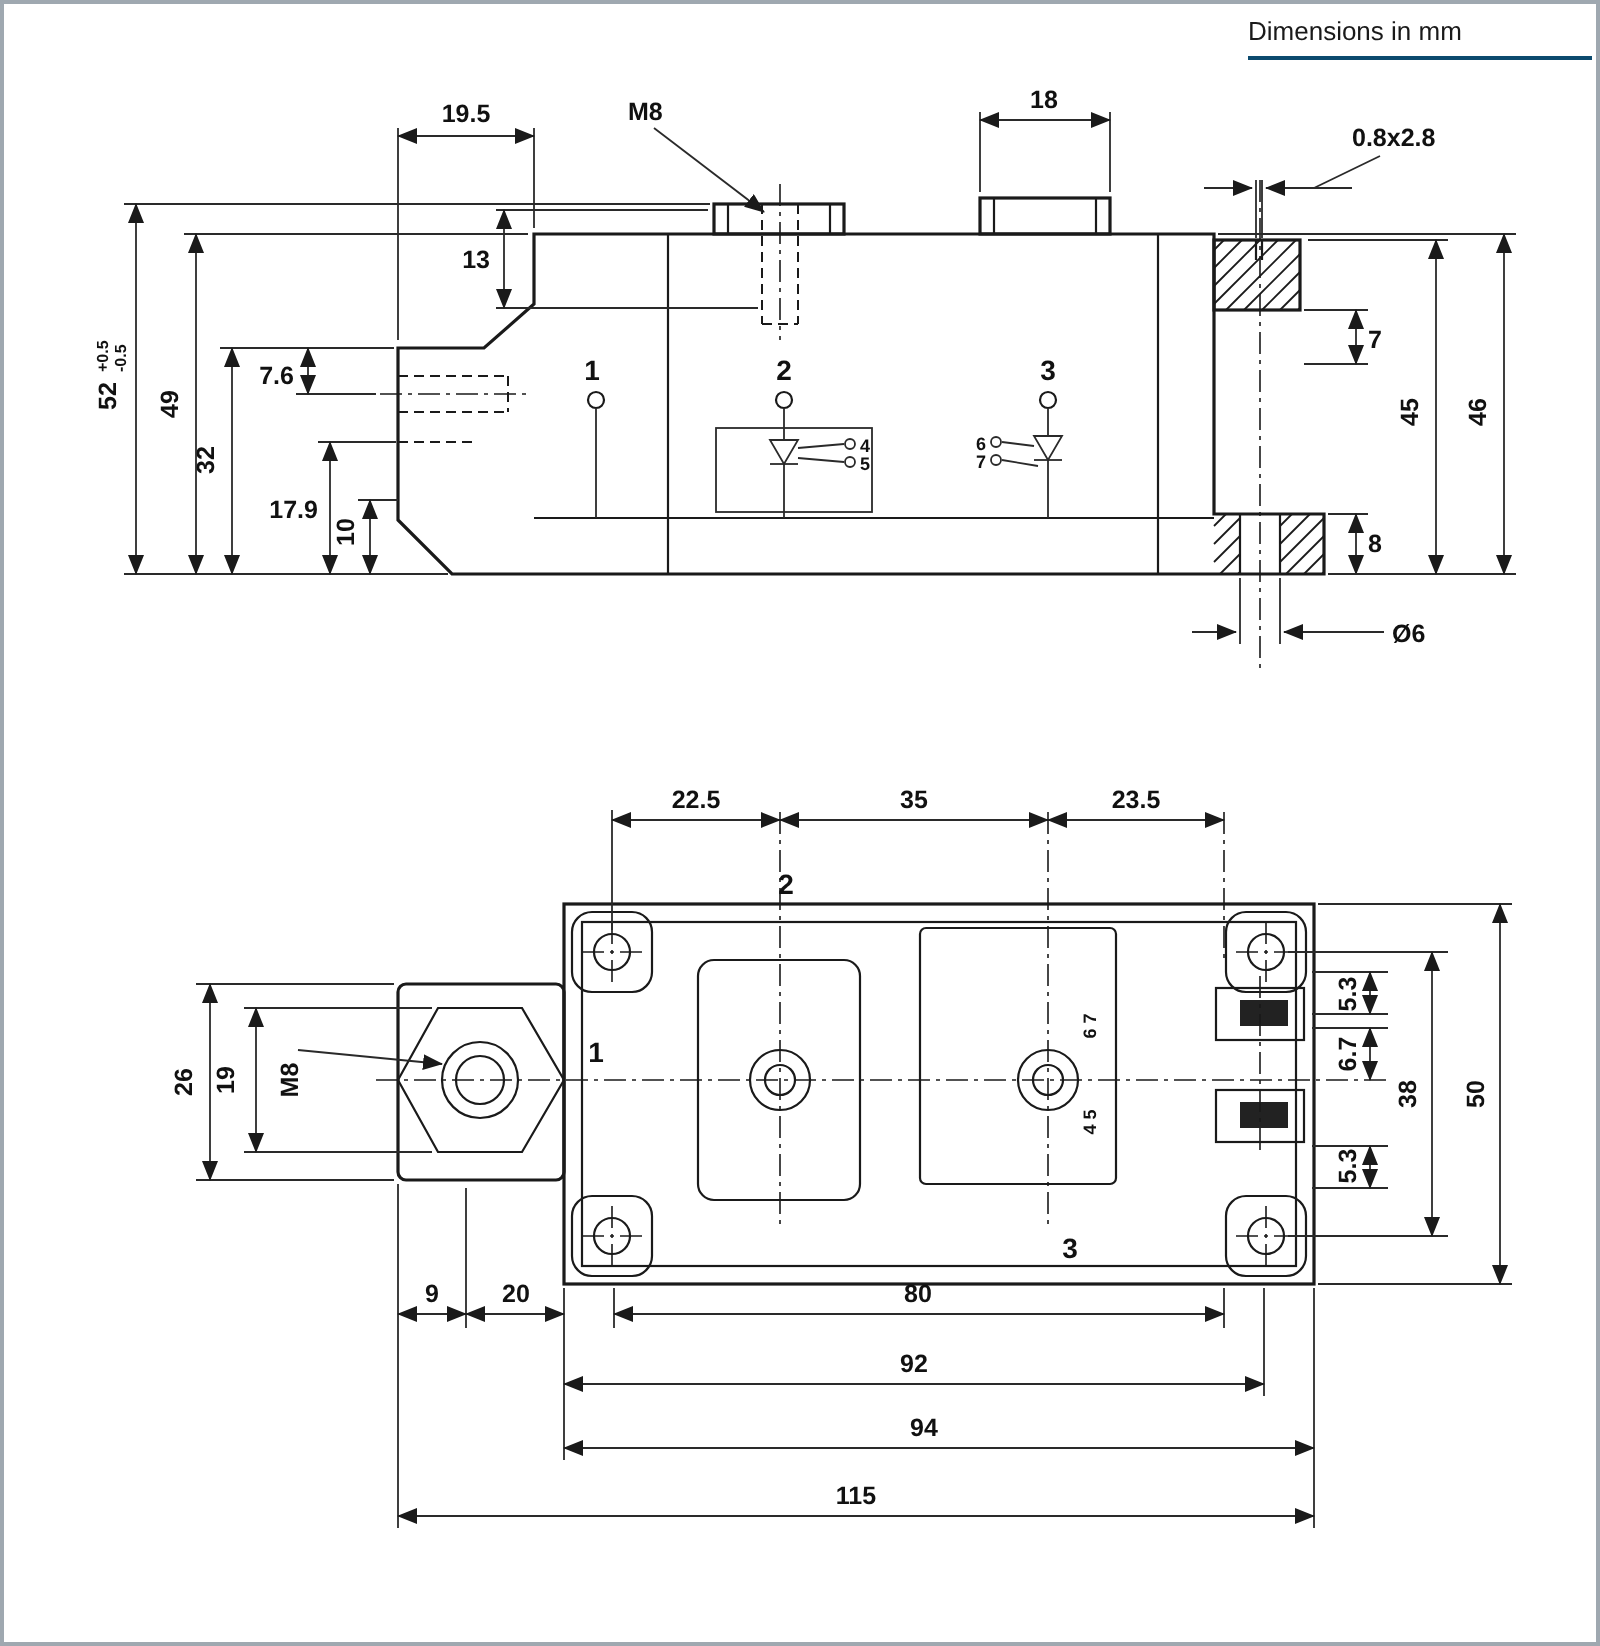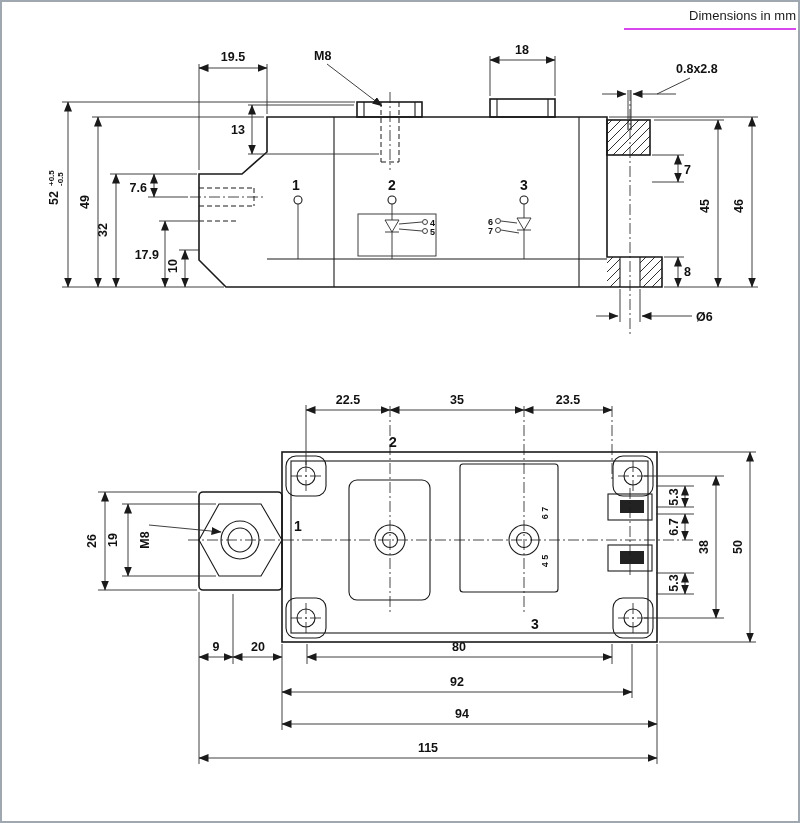--- a/index.html
+++ b/index.html
@@ -1,20 +1,20 @@
 <!DOCTYPE html>
 <html><head>
 <meta charset="utf-8">
 <style>
   html,body{margin:0;padding:0;background:#e8e8e8;}
   .page{position:relative;width:800px;height:823px;background:#ffffff;
         border:2px solid #9fa8b0;box-sizing:border-box;overflow:hidden;
         font-family:"Liberation Sans",sans-serif;}
-  .note{position:absolute;top:6px;right:2px;width:172px;text-align:right;
-        font-size:13px;color:#1a1a1a;border-bottom:2px solid #d946ef;padding-bottom:5px;}
+  .note{position:absolute;top:6px;right:2px;width:172px;text-align:left;
+        font-size:13px;color:#1a1a1a;border-bottom:2px solid #0c4a6e;padding-bottom:5px;}
   svg{position:absolute;left:0;top:0;}
   .o{fill:none;stroke:#1a1a1a;stroke-width:1.6;}
   .d{fill:none;stroke:#1a1a1a;stroke-width:1.1;}
   .t{fill:none;stroke:#2a2a2a;stroke-width:0.9;}
   .h{stroke:#1a1a1a;stroke-width:0.9;}
   .hid{fill:none;stroke:#1a1a1a;stroke-width:1;stroke-dasharray:5 3;}
   .cl{fill:none;stroke:#1a1a1a;stroke-width:0.8;stroke-dasharray:11 3 2 3;}
   text{fill:#111;font-family:"Liberation Sans",sans-serif;}
   .dim{font-size:12.5px;font-weight:bold;}
   .big{font-size:14px;font-weight:bold;}

